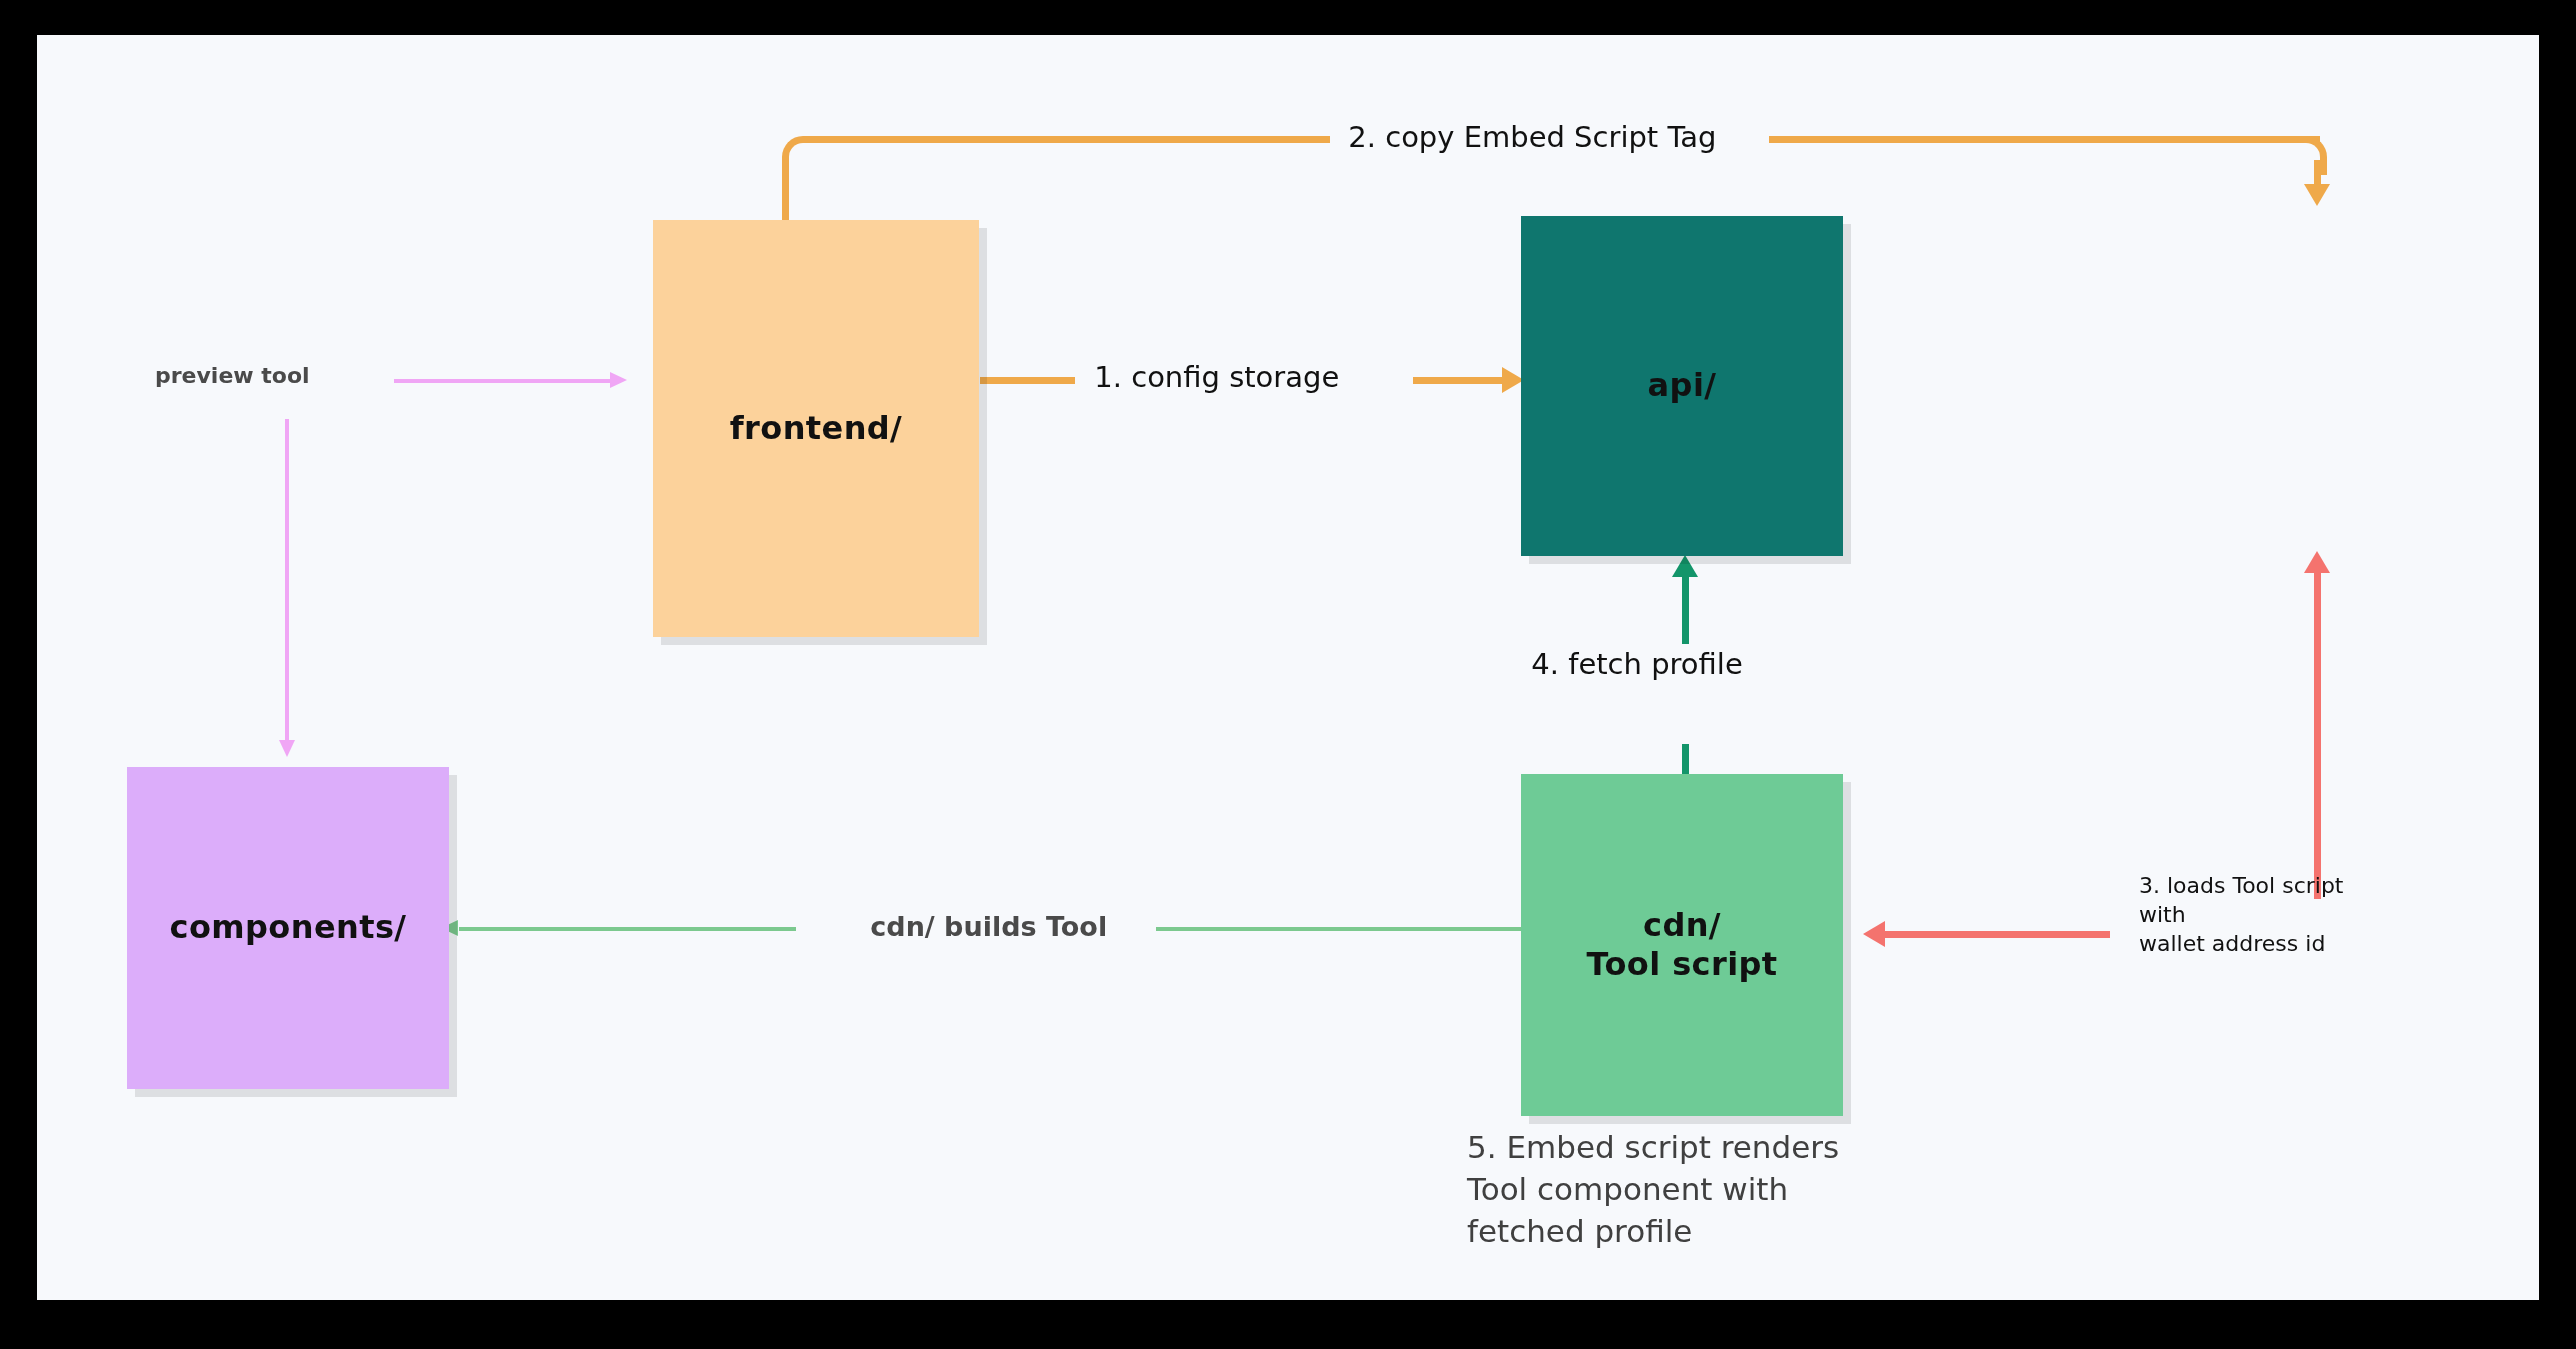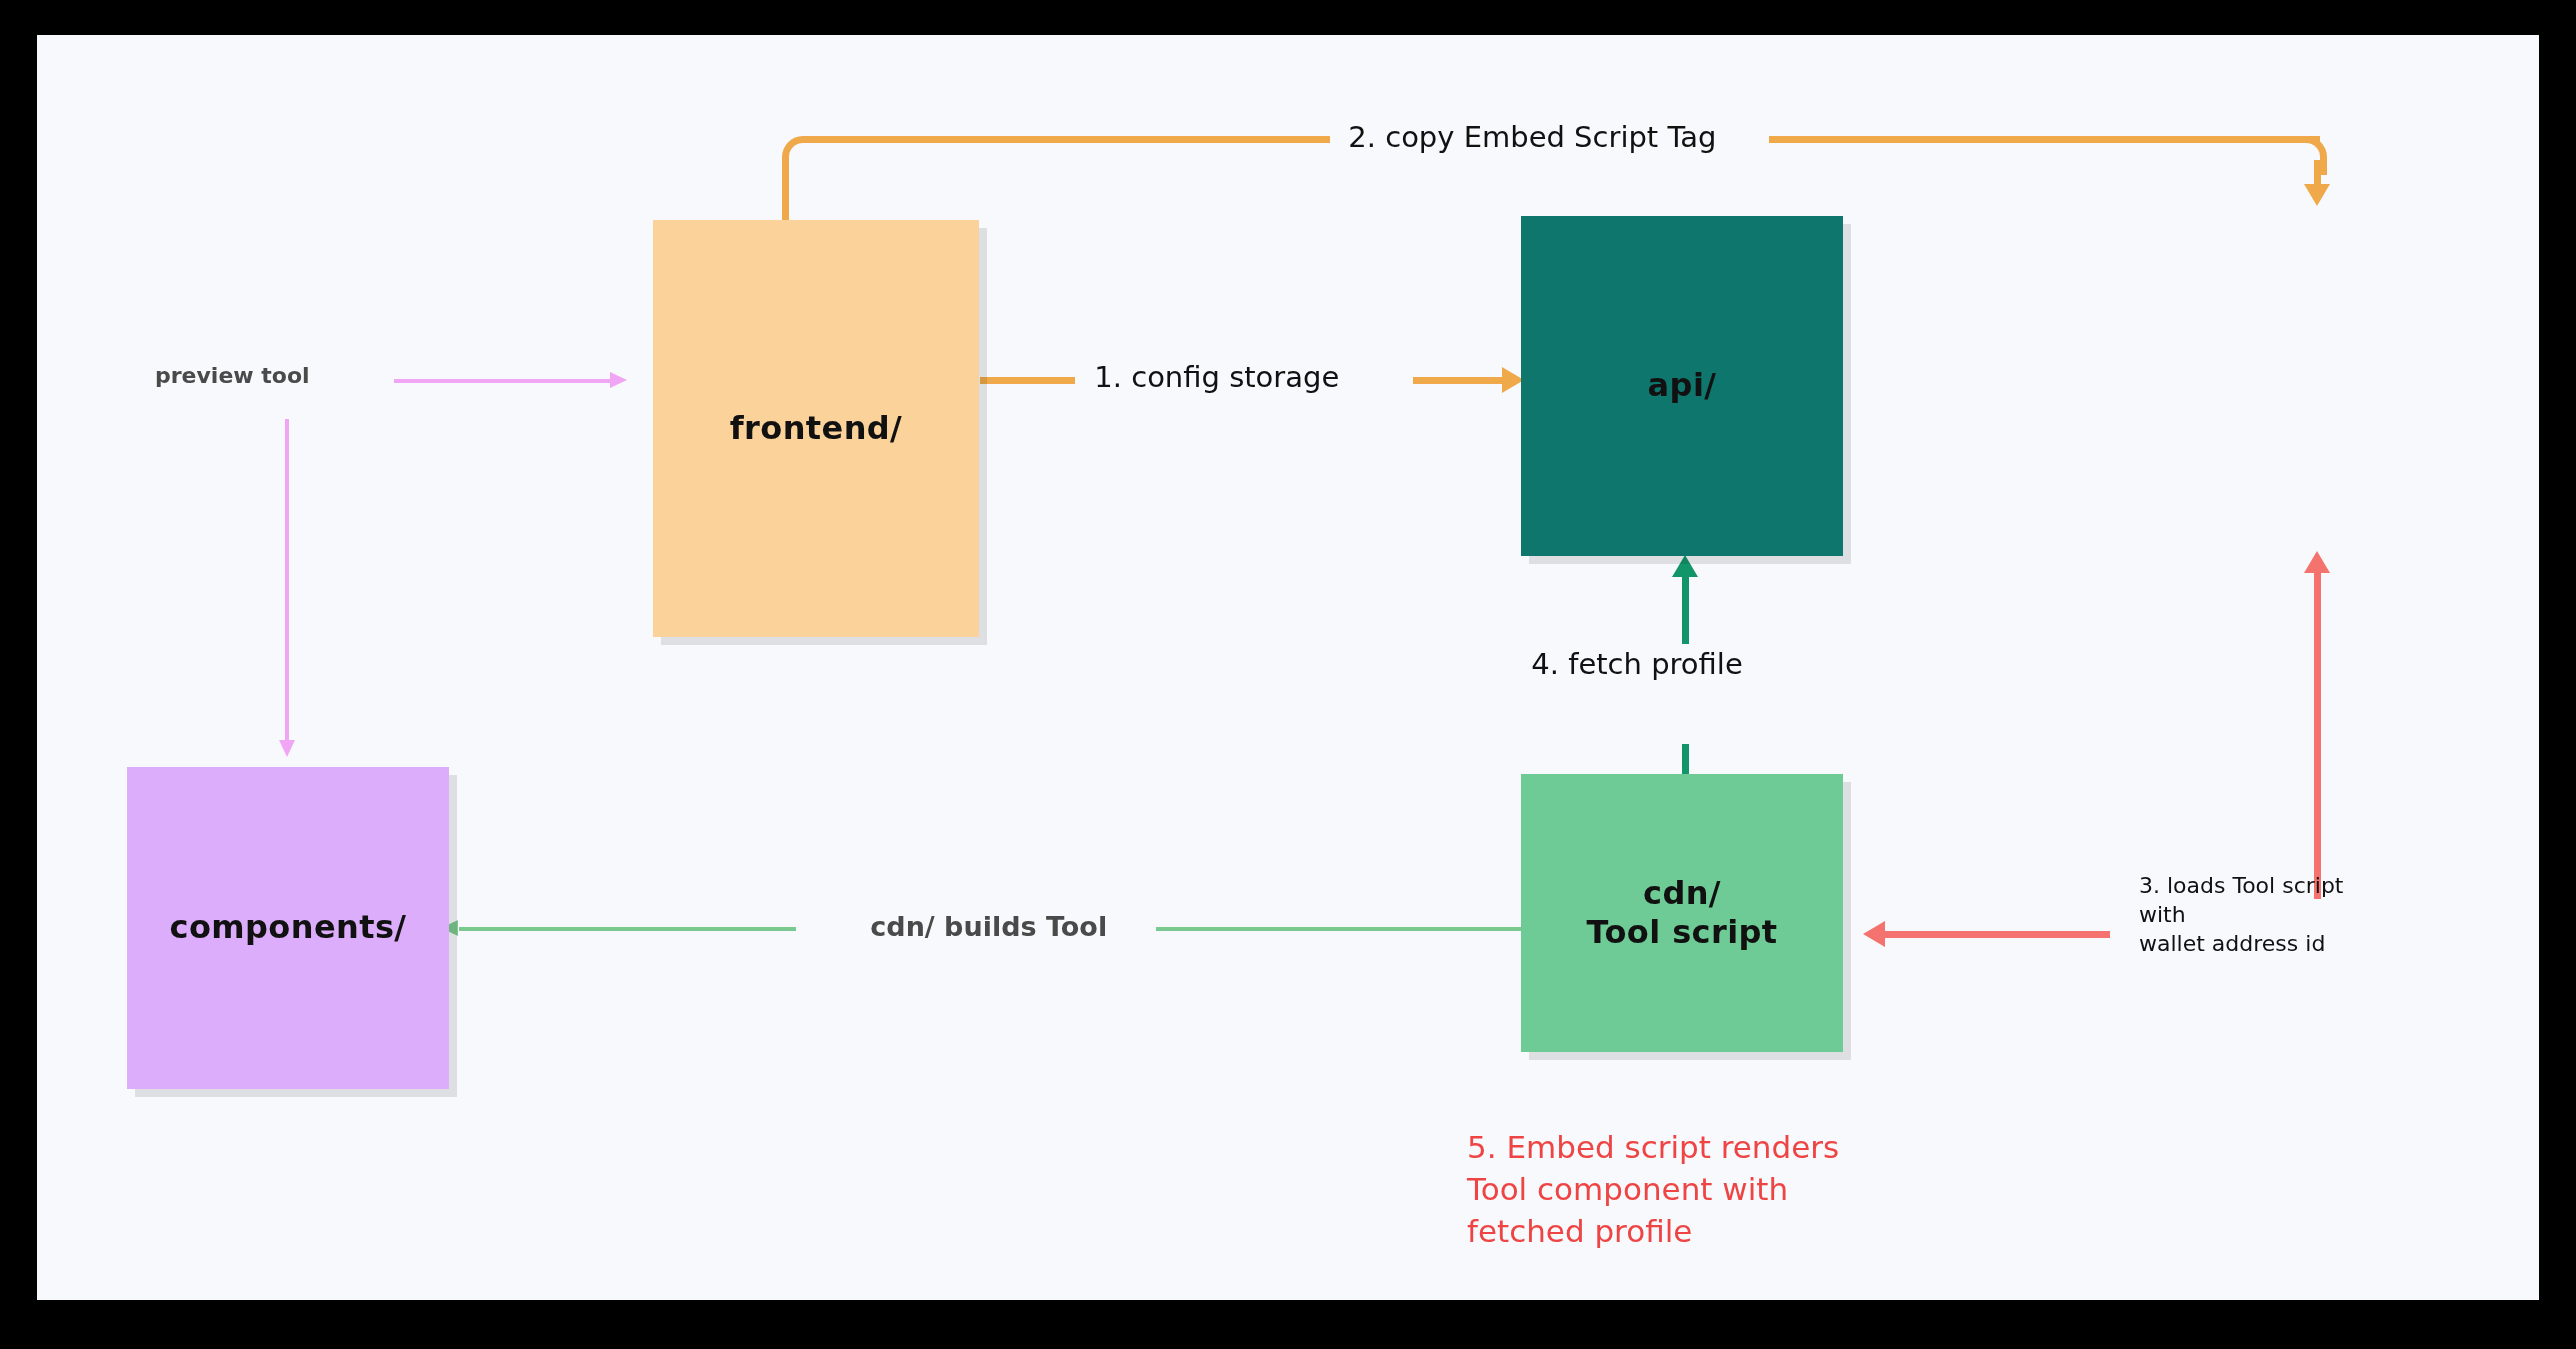--- a/index.html
+++ b/index.html
@@ -40,21 +40,21 @@
     font-family: "DejaVu Sans", sans-serif;
     box-shadow: 8px 8px 0 0 rgba(0,0,0,0.10);
     z-index: 3;
   }
   .node span { display: block; }
 
   #node-frontend   { left: 616px;  top: 185px;  width: 326px; height: 417px; background: #fcd29b; }
   #node-api        { left: 1484px; top: 181px;  width: 322px; height: 340px; background: #0f766e; }
   #node-webpage    { left: 2153px; top: 173px;  width: 322px; height: 322px; background: #f6a3a0; }
   #node-components { left: 90px;  top: 732px;  width: 322px; height: 322px; background: #dcadfa; }
-  #node-cdn        { left: 1484px; top: 739px;  width: 322px; height: 278px; background: #6ecb96; }
+  #node-cdn        { left: 1484px; top: 739px;  width: 322px; height: 342px; background: #6ecb96; }
 
   
   .hline, .vline {
     position: absolute;
     z-index: 2;
   }
   .hline { height: 0; border-top-width: 7.3px; border-top-style: solid; }
   .vline { width: 0;  border-left-width: 7.3px; border-left-style: solid; }
 
   .thin.hline { border-top-width: 4px; }
@@ -83,21 +83,21 @@
     color: #111111;
     font-size: 29px;
     line-height: 1.28;
     white-space: pre;
     background: #f7f9fc;
     padding: 1.6px 11.3px;
   }
   .edge-label.multiline { white-space: pre-line; }
   .edge-label.muted { color: #4a4a4a; font-weight: 700; }
   .edge-label.green-note {
-    color: #ef4444;
+    color: #404040;
     background: transparent;
     font-size: 31px;
     line-height: 1.35;
     padding: 0;
   }
   .edge-label.plain-note {
     background: transparent;
     padding: 0;
     font-size: 22px;
     line-height: 1.32;

